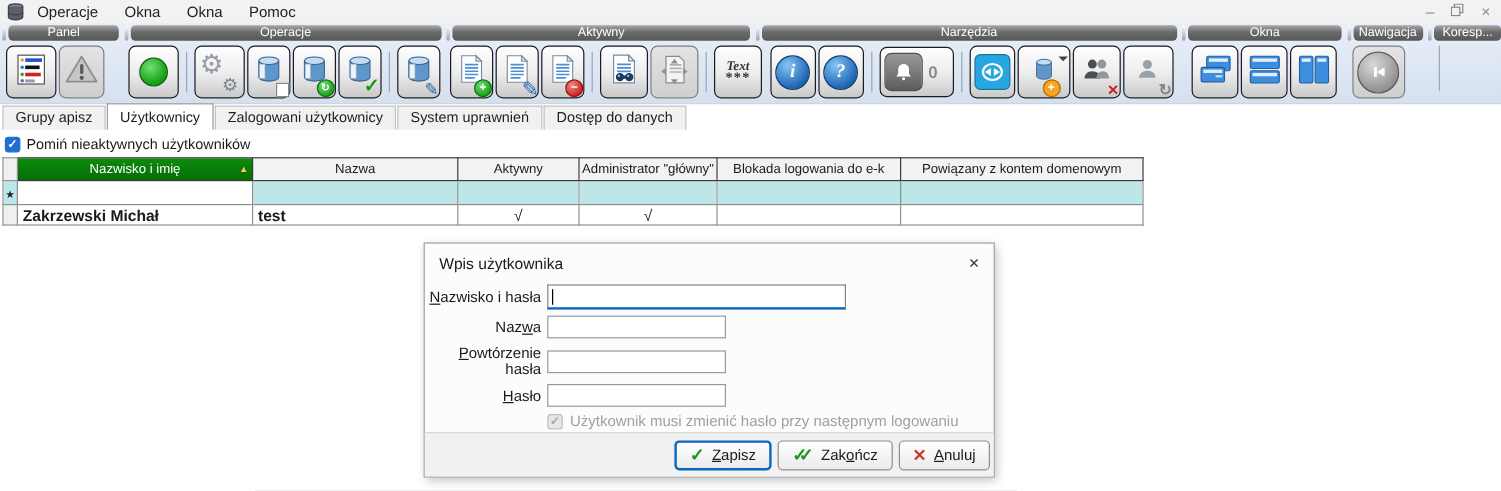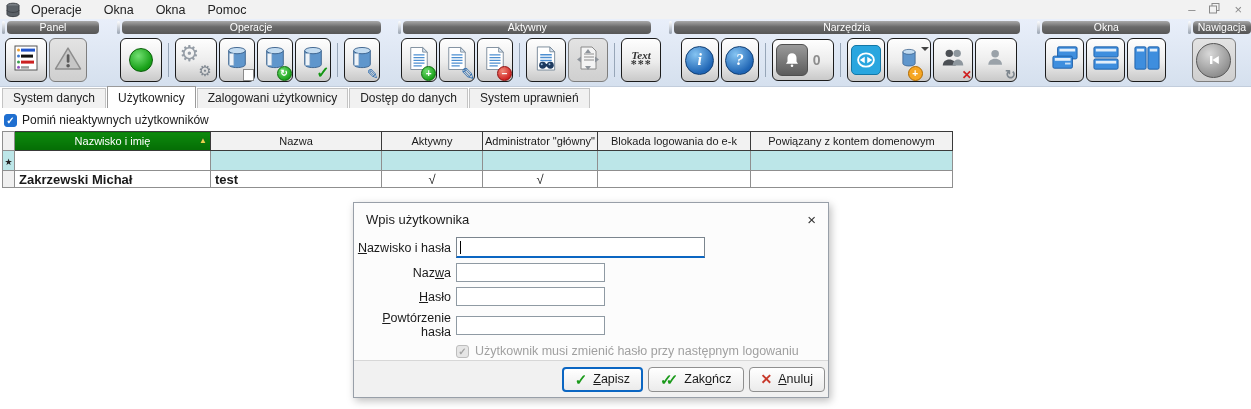--- a/index.html
+++ b/index.html
@@ -427,28 +427,37 @@
           <span class="navball">
             <svg width="16" height="16" viewBox="0 0 20 20">
                 <rect x="5" y="5" width="3" height="10" fill="#fff"></rect>
                 <path d="M16 5v10l-8-5z" fill="#fff"></path>
               </svg>
           </span>
         </div>
       </div>
     </div>
 
+    <div class="rgroup" style="width:61px">
+      <div class="rhead">
+          <span class="rhandle"></span>
+        <div class="rbar">Koresp...</div>
+        </div>
+      <div class="rbtns">
+          <div class="rsep" style="height:38px;margin-left:6px"></div>
+        </div>
+    </div>
   </div>
 
   <div class="tabstrip">
-    <div class="tab">System danych</div>
+    <div class="tab">Grupy apisz</div>
     <div class="tab sel">Użytkownicy</div>
     <div class="tab">Zalogowani użytkownicy</div>
+    <div class="tab">System uprawnień</div>
     <div class="tab">Dostęp do danych</div>
-    <div class="tab">System uprawnień</div>
   </div>
 
   <div class="filterrow">
     <span class="cb cb-on">✓</span>
     <span class="fltlab">Pomiń nieaktywnych użytkowników</span>
   </div>
 
   <table class="grid">
     <colgroup>
       <col style="width:12px">
@@ -506,27 +515,27 @@
           <span></span>
         </div>
     </div>
     <div class="frow">
       <label class="fldlab"><span>Naz</span><u>w</u><span>a</span></label>
       <div class="inp small">
           <span></span>
         </div>
     </div>
     <div class="frow">
-      <label class="fldlab"><span></span><u>H</u><span>asło</span></label>
+      <label class="fldlab"><span></span><u>P</u><span>owtórzenie hasła</span></label>
       <div class="inp small">
           <span></span>
         </div>
     </div>
     <div class="frow">
-      <label class="fldlab"><span></span><u>P</u><span>owtórzenie hasła</span></label>
+      <label class="fldlab"><span></span><u>H</u><span>asło</span></label>
       <div class="inp small">
           <span></span>
         </div>
     </div>
 
     <div class="cbrow">
       <span class="cb cb-dis">✓</span>
       <span class="cblab dis">Użytkownik musi zmienić hasło przy następnym logowaniu</span>
     </div>
     <div class="cbrow">

